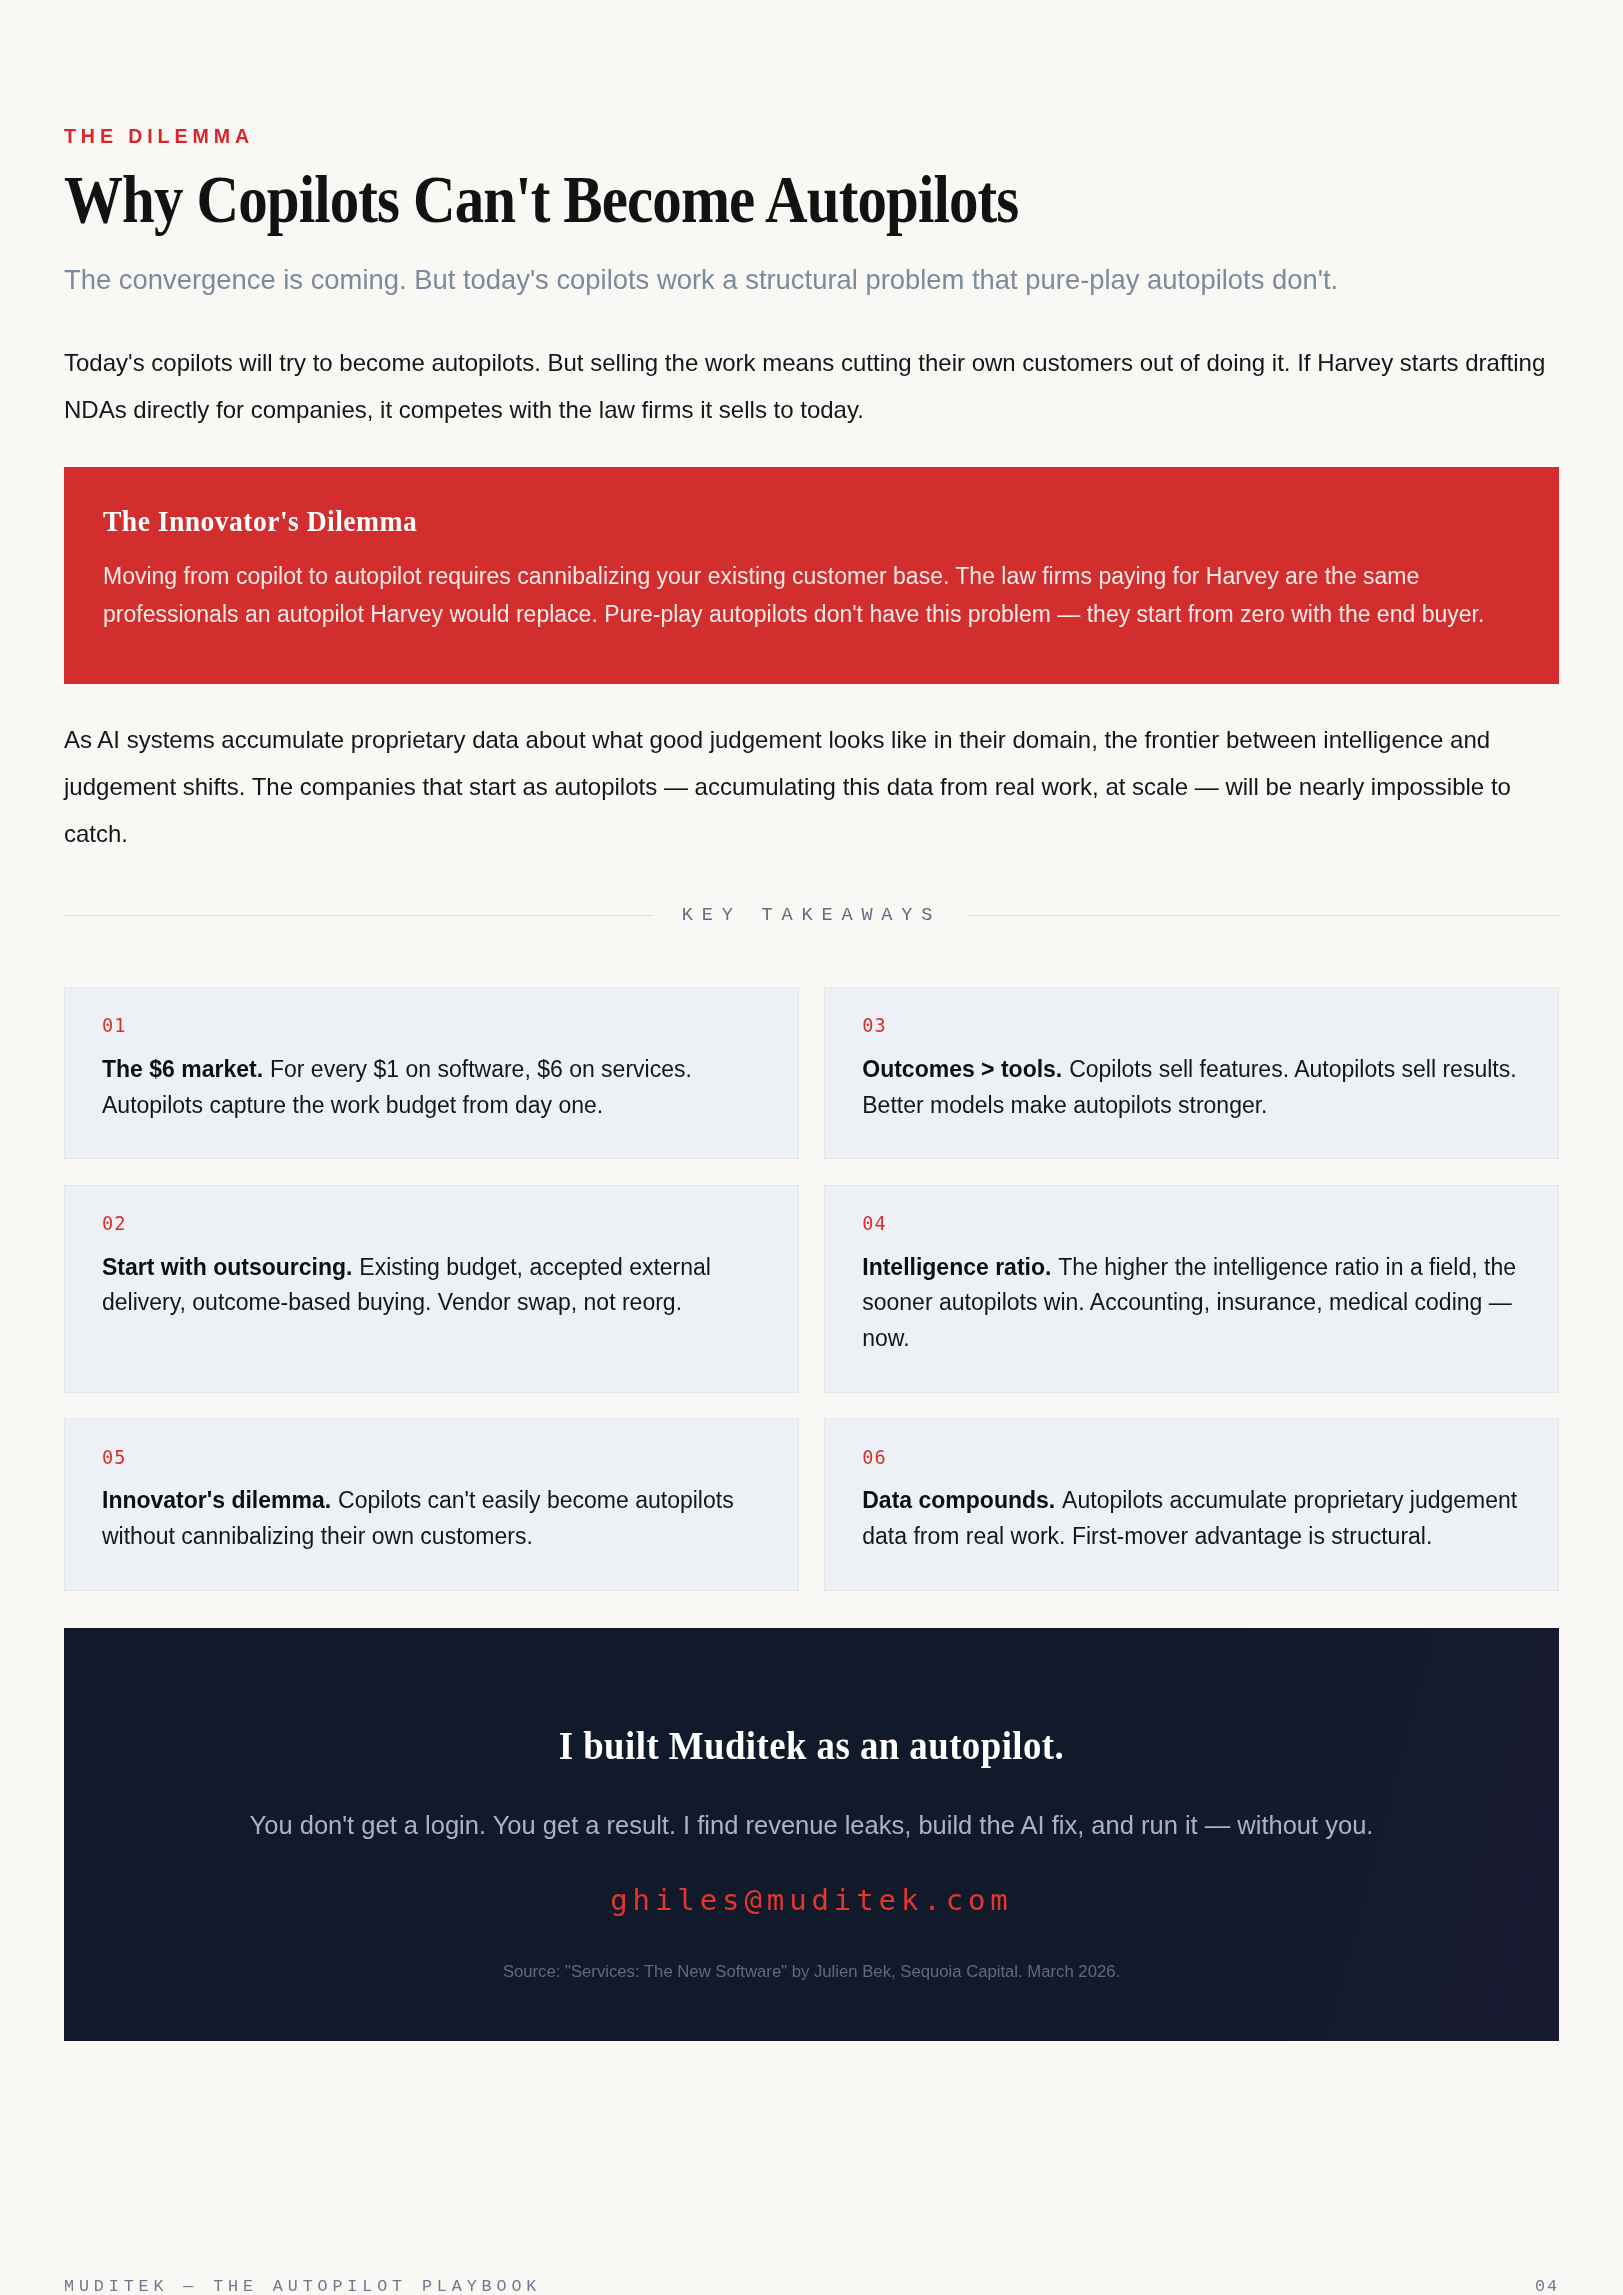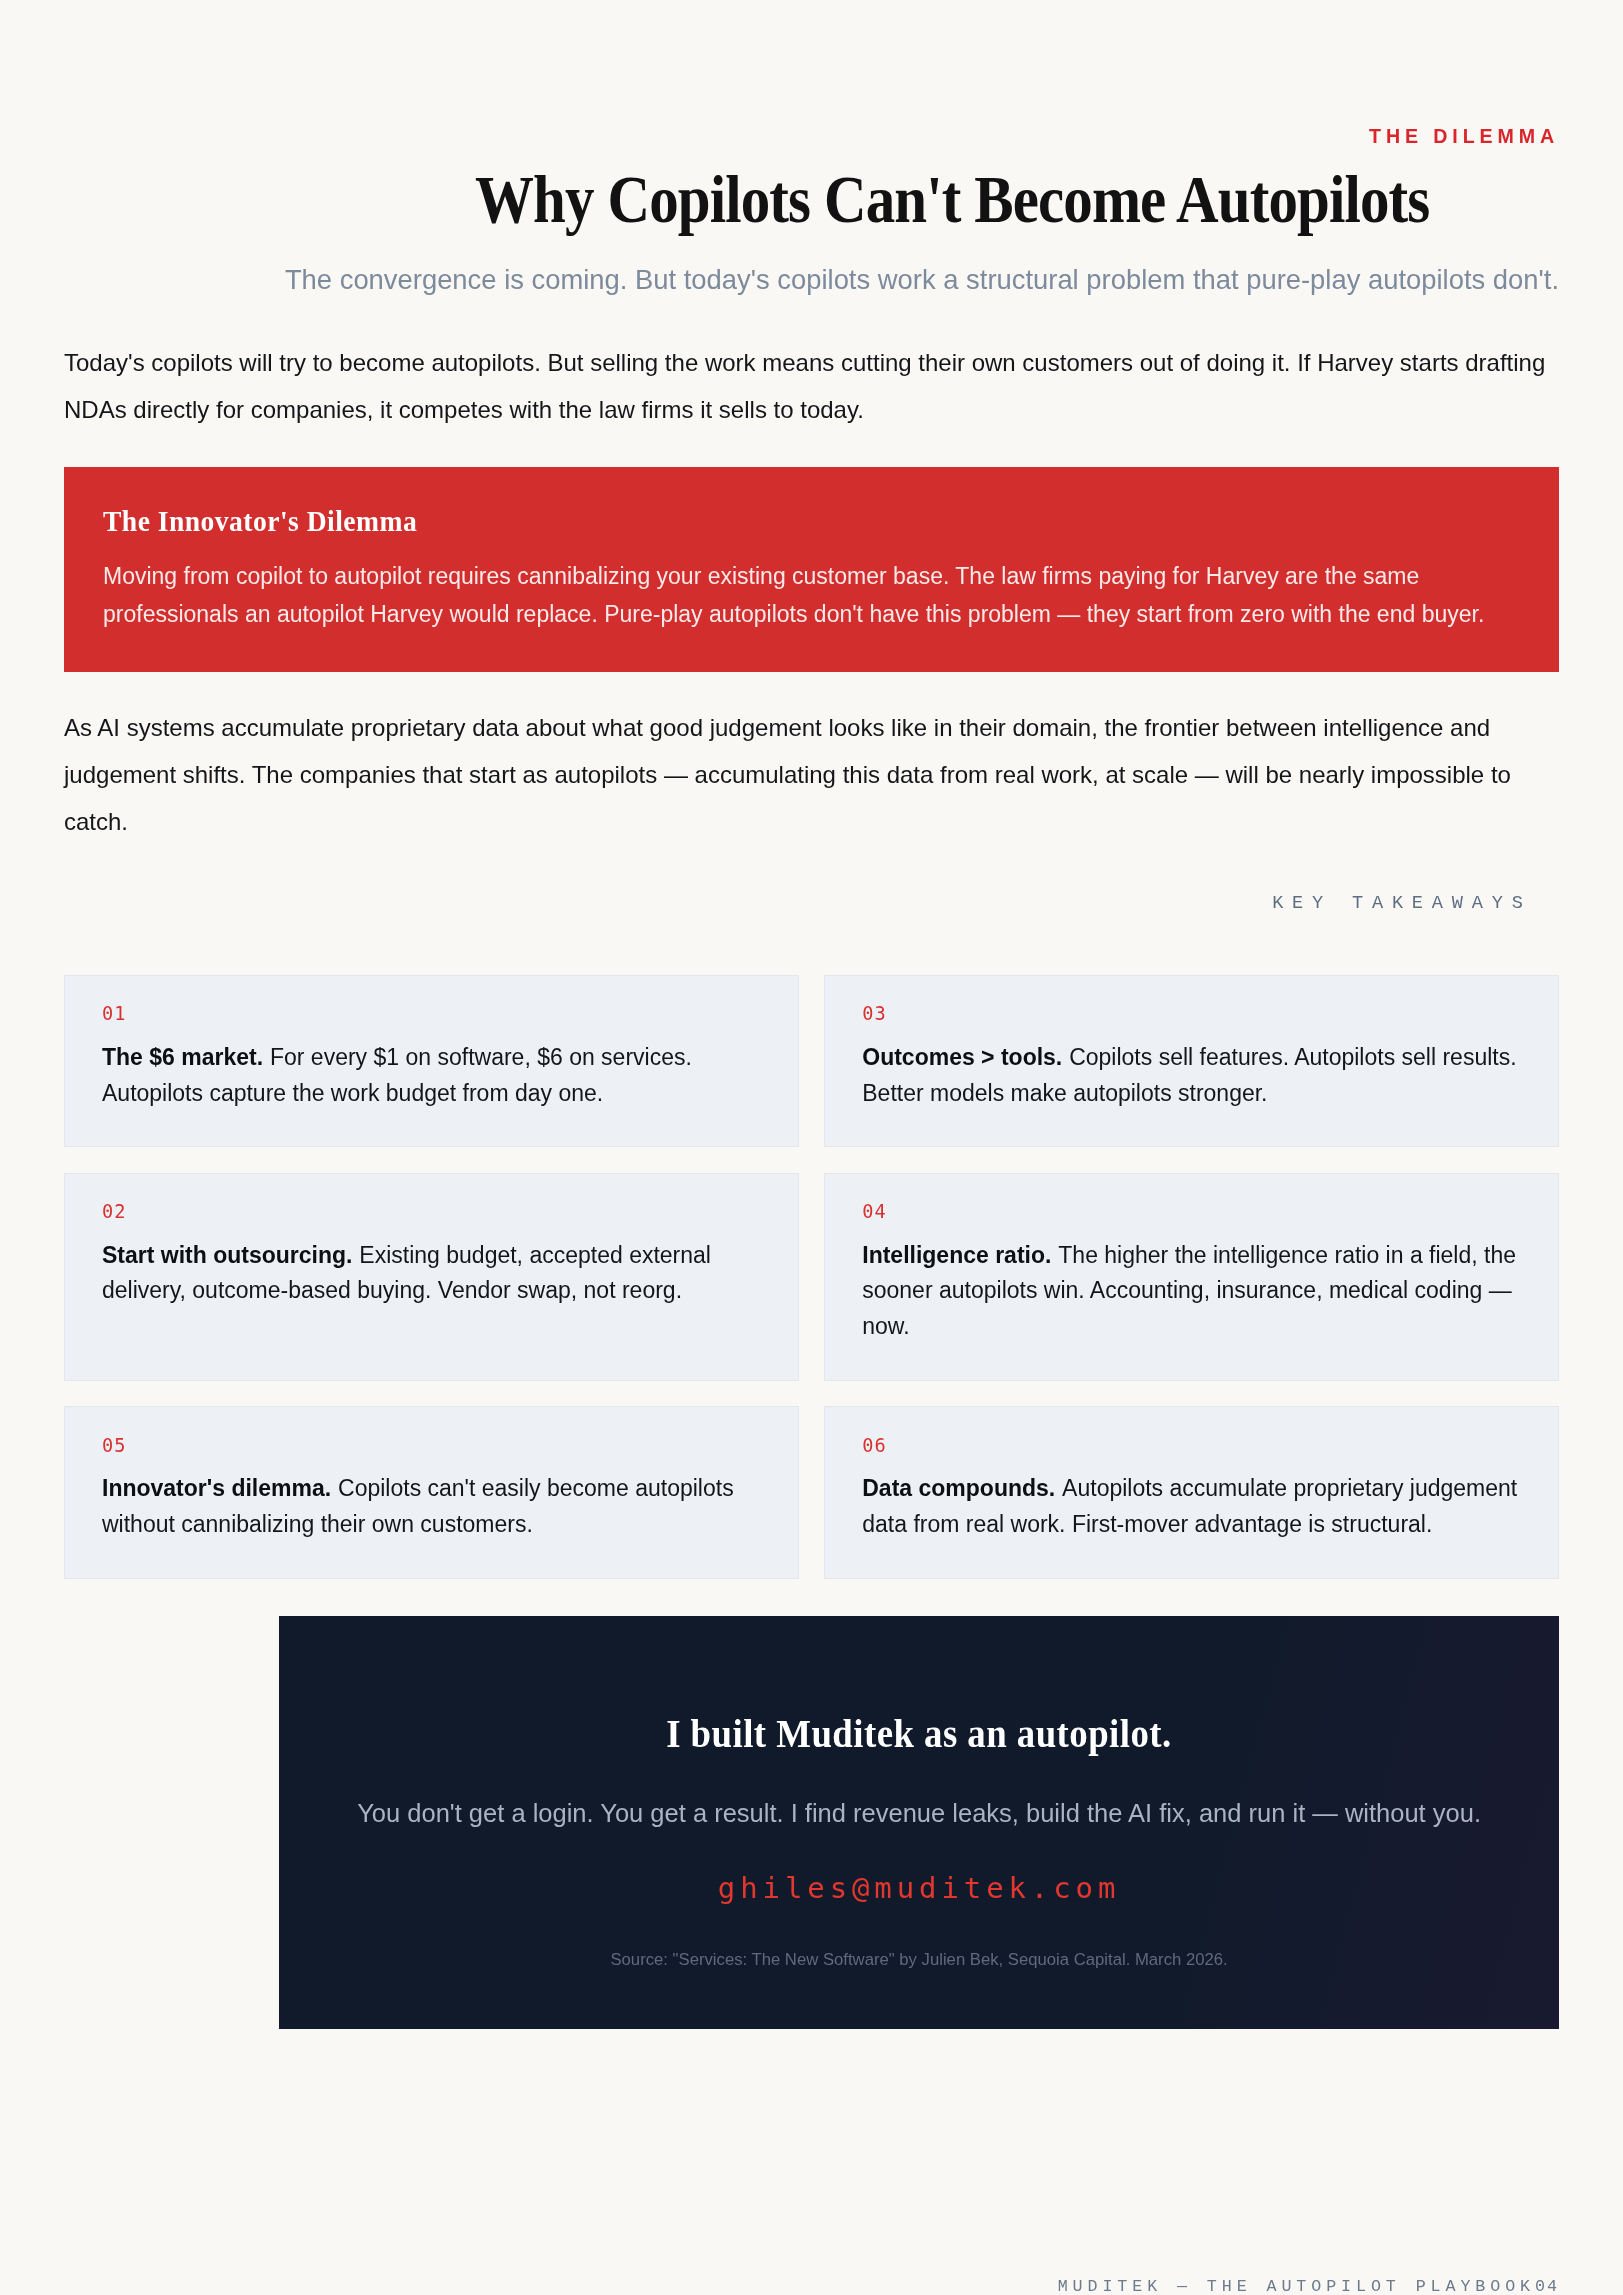--- a/index.html
+++ b/index.html
@@ -9,21 +9,20 @@
     width: 1623px;
     height: 2296px;
     margin: 0 auto;
     background: #FAF8F5;
     font-family: "Liberation Sans", sans-serif;
     color: #15161A;
     display: flex;
     flex-direction: column;
     padding: 0 64px;
     overflow: hidden;
-    align-items: flex-end;
   }
   
   .eyebrow {
     margin-top: 125px;
     color: #D8262C;
     font-size: 19.6px;
     font-weight: 700;
     letter-spacing: 4.9px;
   }
   .page-title {
@@ -51,21 +50,21 @@
     color: #15161A;
     font-size: 24px;
     line-height: 1.95;
     max-width: 1500px;
   }
   
   .callout {
     margin-top: 33px;
     background: #D22E2E;
     color: #ffffff;
-    padding: 37px 39px 39px 39px;
+    padding: 37px 39px 51px 39px;
   }
   .callout-title {
     font-family: "Liberation Serif", serif;
     font-weight: 700;
     font-size: 30px;
     transform: scaleX(0.92);
     transform-origin: left center;
     letter-spacing: 0.5px;
   }
   .callout-body {

